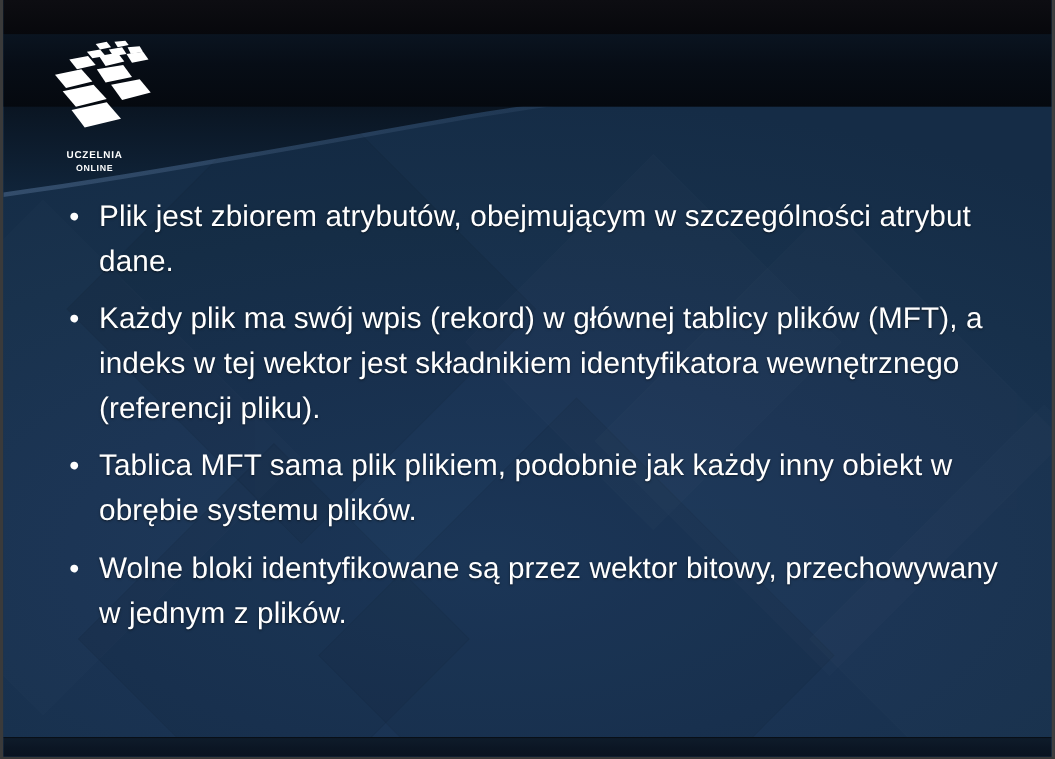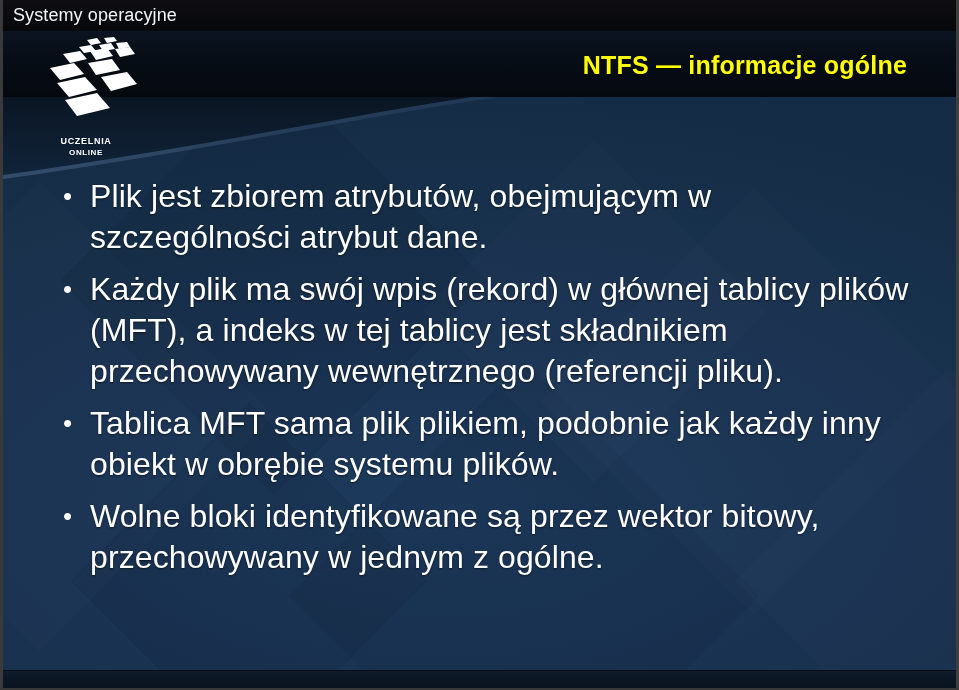--- a/index.html
+++ b/index.html
@@ -166,21 +166,21 @@
     color: #ffffff;
     font-size: 26px;
     line-height: 41px;
     text-align: left;
     padding-left: 7px;
     box-sizing: border-box;
   }
   .bullet-text {
     flex: 1 1 auto;
     color: #ffffff;
-    font-size: 32px;
+    font-size: 27px;
     line-height: 41px;
     text-shadow: 0 1px 2px rgba(0,0,0,0.55);
     letter-spacing: 0.1px;
   }
 </style>
 </head>
 <body>
 
 <div id="slide">
 
@@ -211,23 +211,21 @@
         </linearGradient>
       </defs>
       <path d="M0,0 L959,0 L959,52 C760,60 560,80 380,112 C240,137 110,160 0,175 Z" fill="url(#hdrgrad)"></path>
       <path d="M0,175 C110,160 240,137 380,112 C560,80 760,60 959,52 L959,56 C760,64 560,84 380,116 C240,141 110,164 0,179 Z" fill="url(#edgeglow)"></path>
     </svg>
   </div>
 
   <div class="title-strip"></div>
 
   <div class="topbar"></div>
-  <div class="topbar-title">Systemy operacyjne</div>
-
-  <div class="slide-title">NTFS — informacje ogólne</div>
+
 
   <div class="logo">
     <svg width="118" height="88" viewBox="0 0 118 88" aria-hidden="true">
       <g fill="#ffffff">
 
         <polygon points="60,4 70,2 74,7 64,9"></polygon>
         <polygon points="77,2 87,1 90,5 80,7"></polygon>
         <polygon points="52,11 64,9 69,15 57,17"></polygon>
         <polygon points="72,9 84,7 88,13 76,15"></polygon>
         <polygon points="89,7 100,6 103,11 92,13"></polygon>
@@ -253,29 +251,29 @@
 
   <div class="content">
 
     <div class="bullet">
       <div class="bullet-marker">•</div>
       <div class="bullet-text">Plik jest zbiorem atrybutów, obejmującym w szczególności atrybut dane.</div>
     </div>
 
     <div class="bullet">
       <div class="bullet-marker">•</div>
-      <div class="bullet-text">Każdy plik ma swój wpis (rekord) w głównej tablicy plików (MFT), a indeks w tej tablicy jest składnikiem przechowywany wewnętrznego (referencji pliku).</div>
+      <div class="bullet-text">Każdy plik ma swój wpis (rekord) w głównej tablicy plików (MFT), a indeks w tej wektor jest składnikiem identyfikatora wewnętrznego (referencji pliku).</div>
     </div>
 
     <div class="bullet">
       <div class="bullet-marker">•</div>
       <div class="bullet-text">Tablica MFT sama plik plikiem, podobnie jak każdy inny obiekt w obrębie systemu plików.</div>
     </div>
 
     <div class="bullet">
       <div class="bullet-marker">•</div>
-      <div class="bullet-text">Wolne bloki identyfikowane są przez wektor bitowy, przechowywany w jednym z ogólne.</div>
+      <div class="bullet-text">Wolne bloki identyfikowane są przez wektor bitowy, przechowywany w jednym z plików.</div>
     </div>
 
   </div>
 
   <div class="footerband"></div>
 </div>
 
 </body></html>

